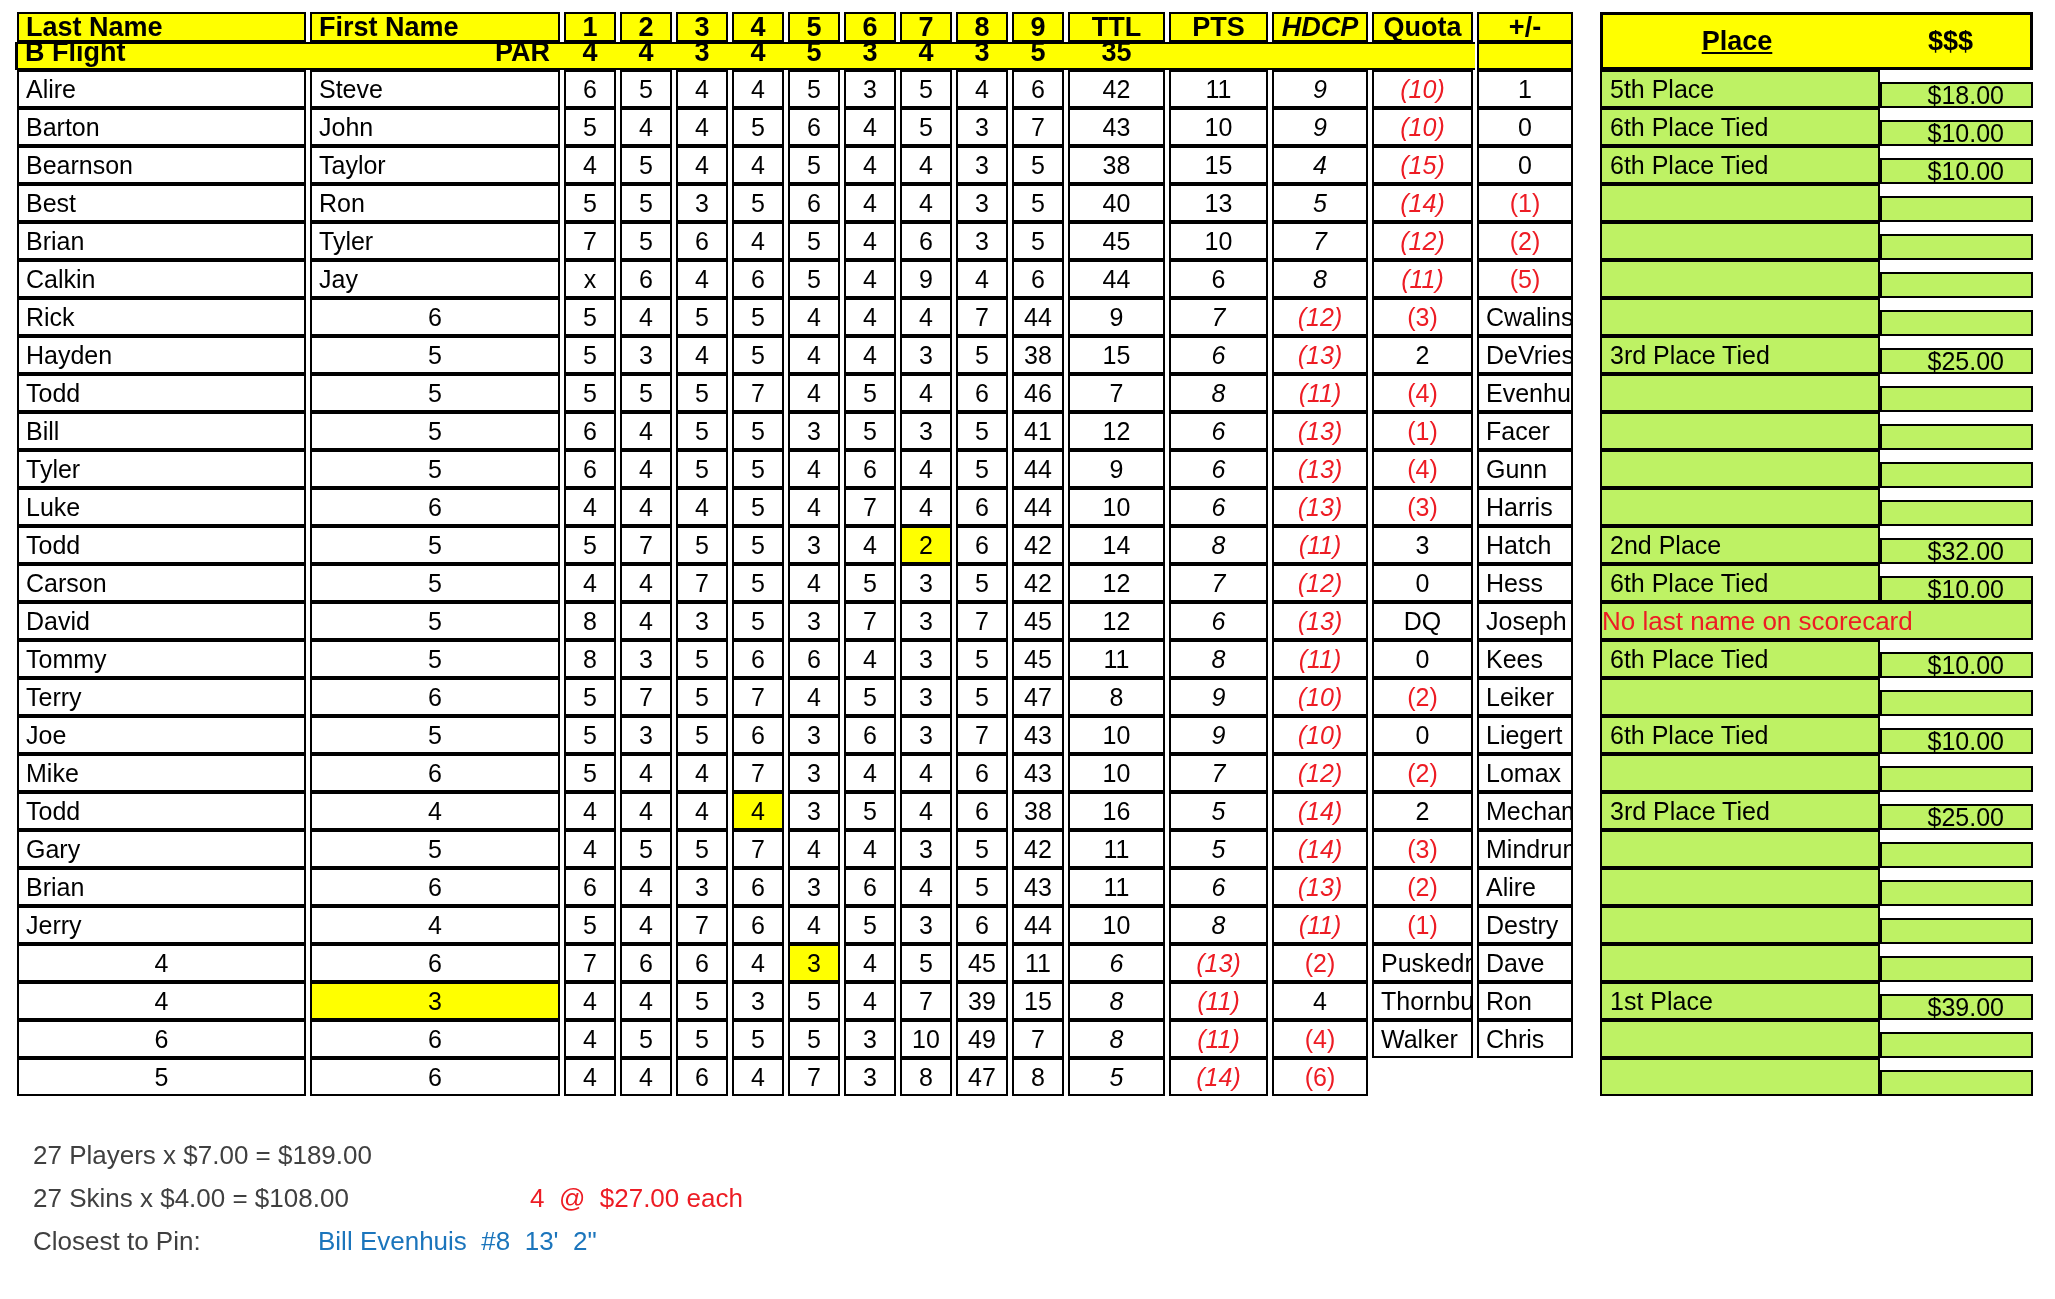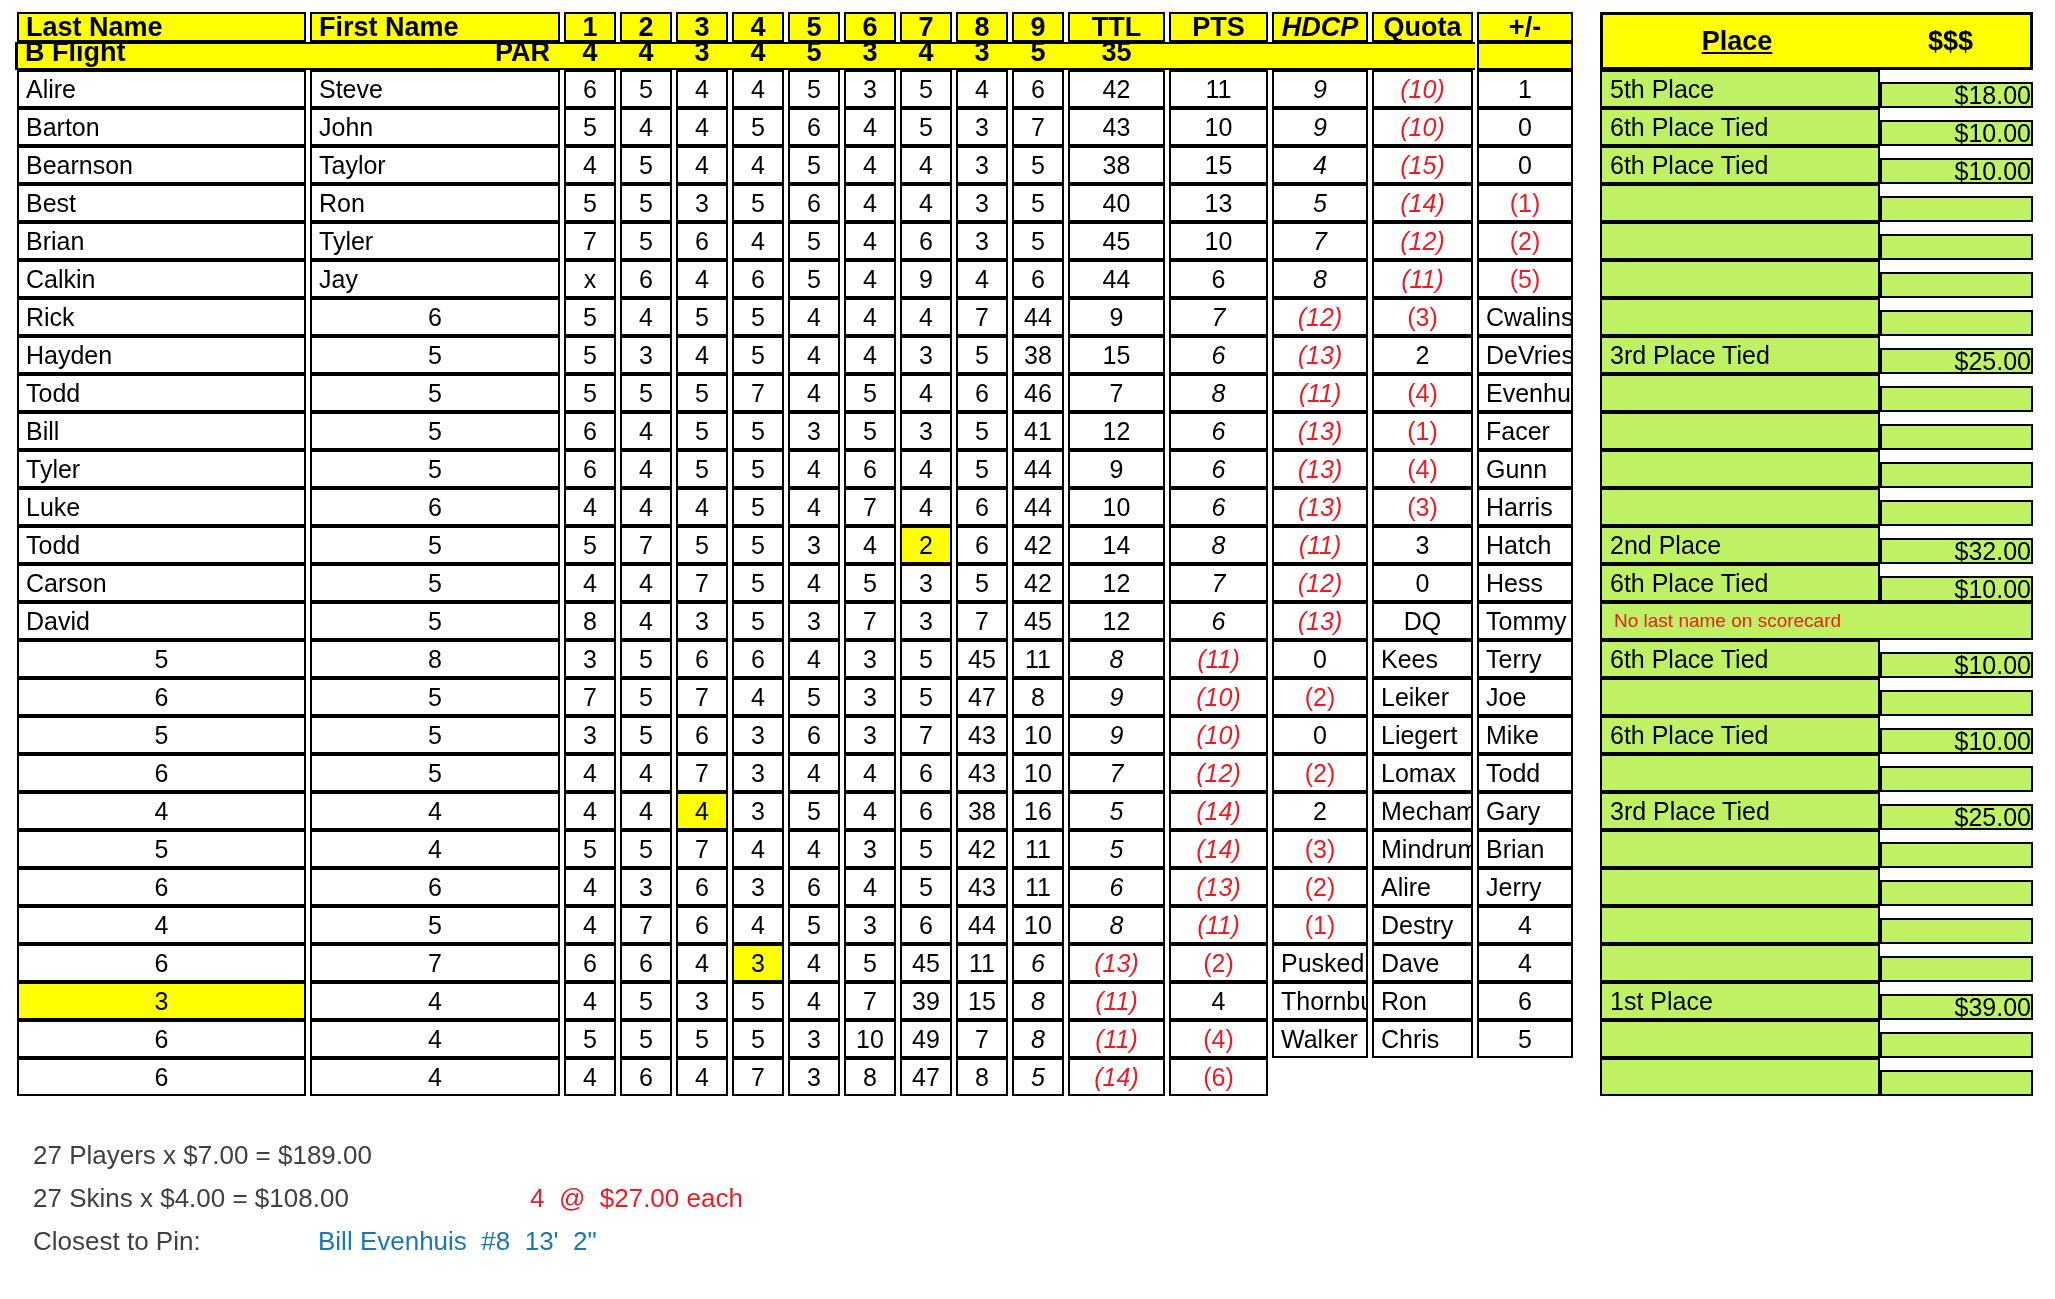--- a/index.html
+++ b/index.html
@@ -27,23 +27,23 @@
     padding: 0 12px 0 7px; border-left: 3px solid #000; }
   .parbox { background: var(--yellow); }
   .payhdr { margin: 0; border: 3px solid #000; background: var(--yellow);
     display: flex; align-items: center; grid-column: 1 / 3; }
   .pay-place-h { width: 268px; text-align: center; font-weight: bold;
     font-size: 27px; text-decoration: underline; }
   .pay-money-h { flex: 1; text-align: center; font-weight: bold; font-size: 27px; }
   .pc { margin: 0; border: 2px solid #000; background: #bef264; display: flex;
     align-items: center; font-size: 25px; color: #000; overflow: hidden; white-space: nowrap; }
   .placecell { justify-content: flex-start; padding-left: 8px; }
-  .moneycell { justify-content: flex-end; padding-right: 0; margin-top: 12px; }
-  .notecell { grid-column: span 2; justify-content: flex-start; padding-left: 12px;
-    color: var(--red); font-size: 19px; text-align: center; }
+  .moneycell { justify-content: flex-end; padding-right: 27px; margin-top: 12px; }
+  .notecell { grid-column: span 2; justify-content: flex-start; padding-left: 0;
+    color: var(--red); font-size: 26px; text-align: center; }
   .fline { position: absolute; font-size: 26px; color: #404040; white-space: pre; }
 </style>
 </head>
 <body>
 
 <div id="main-table" class="grid">
     <div class="c hdr name">Last Name</div>
     <div class="c hdr name">First Name</div>
     <div class="c hdr">1</div>
     <div class="c hdr">2</div>
@@ -309,20 +309,21 @@
     <div class="c">5</div>
     <div class="c">3</div>
     <div class="c">7</div>
     <div class="c">3</div>
     <div class="c">7</div>
     <div class="c">45</div>
     <div class="c">12</div>
     <div class="c ital">6</div>
     <div class="c ital red">(13)</div>
     <div class="c">DQ</div>
+    <div class="c name">Joseph</div>
     <div class="c name">Tommy</div>
     <div class="c">5</div>
     <div class="c">8</div>
     <div class="c">3</div>
     <div class="c">5</div>
     <div class="c">6</div>
     <div class="c">6</div>
     <div class="c">4</div>
     <div class="c">3</div>
     <div class="c">5</div>

